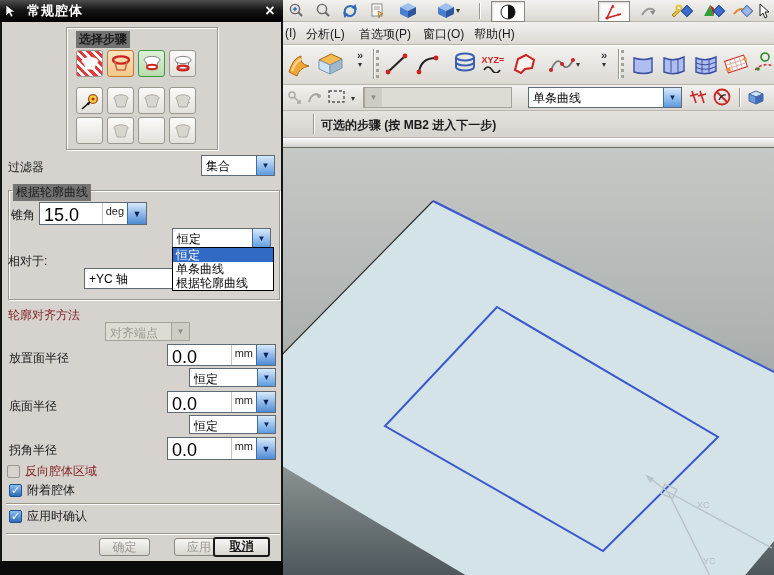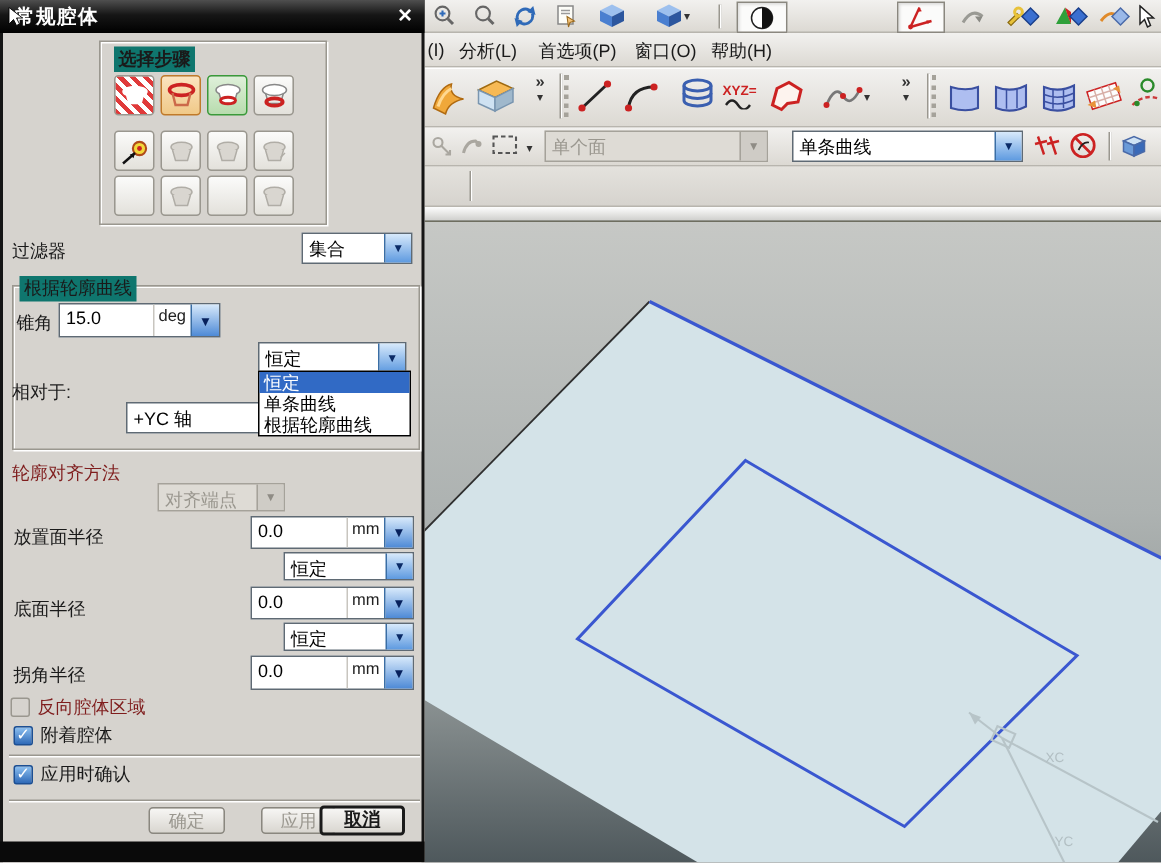--- a/index.html
+++ b/index.html
@@ -32,31 +32,31 @@
   .combo.disabled .val{color:#9a978f;}
   .combo.disabled .dbtn{background:#cfccc6;border-left-color:#a5a29a;color:#8f8c85;}
   
   #viewport{position:relative;height:440px;background:#9aa0a0;}
   #vstrip{height:9px;background:linear-gradient(#fdfdfd,#cfcfcc);border-bottom:1px solid #6e6e60;}
   
   #dialog{position:absolute;left:0;top:0;width:283px;height:575px;background:#d6d3ce;
           border-left:2px solid #151515;border-right:2px solid #151515;box-sizing:border-box;}
   #dlg-titlebar{position:absolute;left:-2px;top:0;width:283px;height:22px;
           background:linear-gradient(#4f4f4f,#161616 45%,#000);display:flex;align-items:center;}
-  #dlg-title{color:#fff;font-weight:bold;font-size:13px;margin-left:10px;letter-spacing:1px;}
+  #dlg-title{color:#fff;font-weight:bold;font-size:13px;margin-left:27px;letter-spacing:1px;}
   #dlg-close{position:absolute;right:3px;top:1px;width:20px;height:19px;color:#fff;
           font-size:16px;font-weight:bold;text-align:center;line-height:19px;cursor:default;}
   .grp{position:absolute;border:1px solid #9a978f;box-shadow:inset 1px 1px 0 #ffffff,1px 1px 0 #ffffff;}
-  .grp-title{position:absolute;background:#0f766e;padding:0 3px;font-weight:bold;color:#1a1a1a;}
+  .grp-title{position:absolute;background:#737373;padding:0 3px;font-weight:bold;color:#1a1a1a;}
   .lbl{position:absolute;color:#1a1a1a;white-space:nowrap;}
   .lbl.gray{color:#7f1d1d;}
   .stepbtn{position:absolute;width:27px;height:27px;box-sizing:border-box;border:1px solid #9a978f;
            border-radius:3px;background:linear-gradient(#fbfbfa,#e3e1db);display:flex;align-items:center;justify-content:center;}
   .field{position:absolute;display:flex;background:#fff;border:1px solid #5f6a74;}
-  .field .v{padding:2px 3px 0 4px;font-size:12px;}
+  .field .v{padding:2px 3px 0 4px;font-size:18px;}
   .field .u{padding:2px 3px 0 3px;font-size:11px;color:#222;border-left:1px solid #c8c5bf;}
   .spin{width:18px;display:flex;align-items:center;justify-content:center;margin-left:auto;
         background:linear-gradient(#d7e9fb,#4e8ad6);border-left:1px solid #3a6ea5;color:#06205c;font-size:9px;}
   .list{position:absolute;background:#fff;border:1px solid #000;z-index:6;}
   .list .item{height:14px;line-height:14px;padding:0 3px;font-size:12px;white-space:nowrap;}
   .list .item.sel{background:#316ac5;color:#fff;}
   .chk{position:absolute;display:flex;align-items:center;gap:5px;}
   .box{width:13px;height:13px;box-sizing:border-box;border:1px solid #1c4f93;border-radius:2px;
        background:linear-gradient(#8dc0f0,#2f6ab8);color:#fff;font-size:11px;line-height:11px;
        text-align:center;font-weight:bold;}
@@ -297,21 +297,20 @@
             <circle cx="14" cy="8" r="2" fill="#aaa7a0"></circle>
           </svg>
       </div>
       <div class="tbtn" style="left:42px;top:2px;width:24px">
         <svg width="20" height="18">
             <rect x="2" y="3" width="15" height="11" fill="none" stroke="#555" stroke-width="1.4" stroke-dasharray="3 2"></rect>
           </svg>
       </div>
       <span class="ovf" style="left:68px;top:9px;font-size:8px">▾</span>
       <div class="combo disabled" style="left:80px;top:2px;width:147px;height:19px">
-        <span class="val">单个面</span>
         <span class="dbtn">▼</span>
       </div>
       <div class="combo" style="left:245px;top:2px;width:152px;height:19px">
         <span class="val">单条曲线</span>
         <span class="dbtn">▼</span>
       </div>
       <div class="tbtn" style="left:404px;top:2px">
         <svg width="20" height="18">
             <g stroke="#cc2222" stroke-width="1.6">
               <line x1="4" y1="3" x2="8" y2="15"></line>
@@ -333,20 +332,21 @@
         <svg width="20" height="20">
             <polygon points="3,8 10,5 17,8 10,11" fill="#cfe2f4" stroke="#4a6aa8"></polygon>
             <polygon points="3,8 10,11 10,18 3,15" fill="#6a9ad8" stroke="#4a6aa8"></polygon>
             <polygon points="17,8 10,11 10,18 17,15" fill="#3a6ab8" stroke="#4a6aa8"></polygon>
           </svg>
       </div>
     </div>
 
     <div id="prompt-bar" class="bar">
       <div class="sep" style="left:30px;height:20px"></div>
+      <span class="lbl" style="left:38px;top:6px;font-weight:bold">可选的步骤 (按 MB2 进入下一步)</span>
     </div>
 
     <div id="viewport">
       <div id="vstrip"></div>
       <svg width="491" height="431" viewBox="0 0 491 431">
         <defs>
           <linearGradient id="bg" x1="0" y1="0" x2="0" y2="1">
             <stop offset="0" stop-color="#c6c8c5"></stop>
             <stop offset="0.45" stop-color="#adb2b1"></stop>
             <stop offset="0.72" stop-color="#8f9696"></stop>

